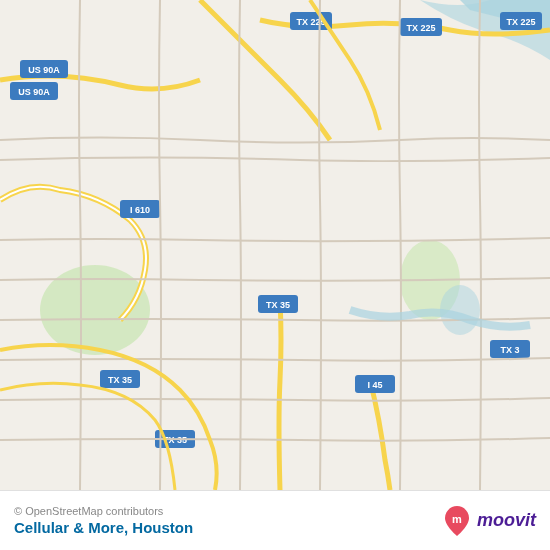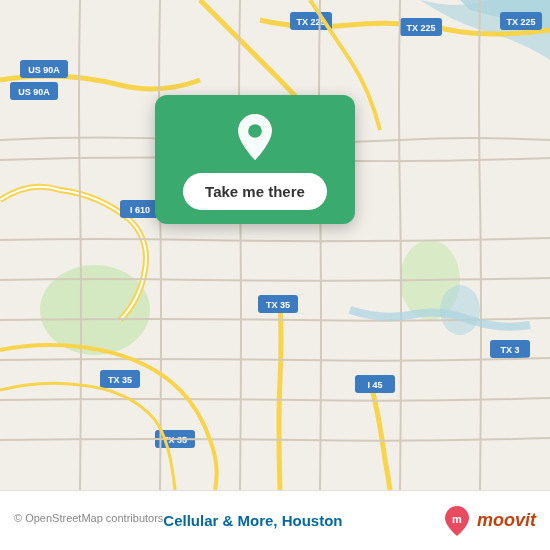--- a/index.html
+++ b/index.html
@@ -66,21 +66,21 @@
       background: white;
       border-top: 1px solid #e0e0e0;
       display: flex;
       align-items: center;
       padding: 0 14px;
       justify-content: space-between;
     }
 
     #bottom-left {
       display: flex;
-      flex-direction: row;
+      flex-direction: column;
     }
 
     #osm-credit {
       font-size: 11px;
       color: #888;
       margin-bottom: 2px;
     }
 
     #place-name {
       font-size: 15px;
@@ -95,21 +95,21 @@
     }
 
     #moovit-icon {
       width: 32px;
       height: 32px;
     }
 
     #moovit-text {
       font-size: 18px;
       font-weight: 700;
-      color: #c2410c;
+      color: #4c1d95;
       font-style: italic;
     }
   </style>
 </head>
 <body>
 
 <div id="map-container">
 
   <svg id="map-svg" viewBox="0 0 550 490" xmlns="http://www.w3.org/2000/svg">
 
@@ -175,31 +175,20 @@
     <path d="M320,0 Q318,100 320,200 Q322,300 320,490" stroke="#d4cabb" stroke-width="2" fill="none"></path>
     <path d="M400,0 Q398,100 400,200 Q402,300 400,490" stroke="#d4cabb" stroke-width="2" fill="none"></path>
     <path d="M480,0 Q478,100 480,200 Q482,300 480,490" stroke="#d4cabb" stroke-width="2" fill="none"></path>
 
     <path d="M0,350 Q50,340 100,350 Q150,360 180,390 Q200,410 210,440 Q220,465 215,490" stroke="#f7d44c" stroke-width="4" fill="none"></path>
     <path d="M0,390 Q40,380 80,385 Q130,390 155,420 Q170,440 175,490" stroke="#f7d44c" stroke-width="3" fill="none"></path>
 
     <path d="M350,310 Q380,320 410,315 Q440,308 470,320 Q500,330 530,325" stroke="#aad3df" stroke-width="8" fill="none" opacity="0.7"></path>
   </svg>
 
-  <div id="location-card">
-    <svg id="pin-icon" viewBox="0 0 48 56" xmlns="http://www.w3.org/2000/svg">
-
-      <path d="M24,2 C13.5,2 5,10.5 5,21 C5,34 24,54 24,54 C24,54 43,34 43,21 C43,10.5 34.5,2 24,2Z" fill="white" opacity="0.95"></path>
-
-      <circle cx="24" cy="21" r="8" fill="#3baa6e"></circle>
-
-      <path d="M24,2 C13.5,2 5,10.5 5,21 C5,34 24,54 24,54 C24,54 43,34 43,21 C43,10.5 34.5,2 24,2Z" fill="none" stroke="white" stroke-width="1.5"></path>
-    </svg>
-    <button id="take-me-there-btn">Take me there</button>
-  </div>
 </div>
 
 <div id="bottom-bar">
   <div id="bottom-left">
     <span id="osm-credit">© OpenStreetMap contributors</span>
     <span id="place-name">Cellular &amp; More, Houston</span>
   </div>
   <div id="moovit-logo">
 
     <svg id="moovit-icon" viewBox="0 0 32 32" xmlns="http://www.w3.org/2000/svg">

